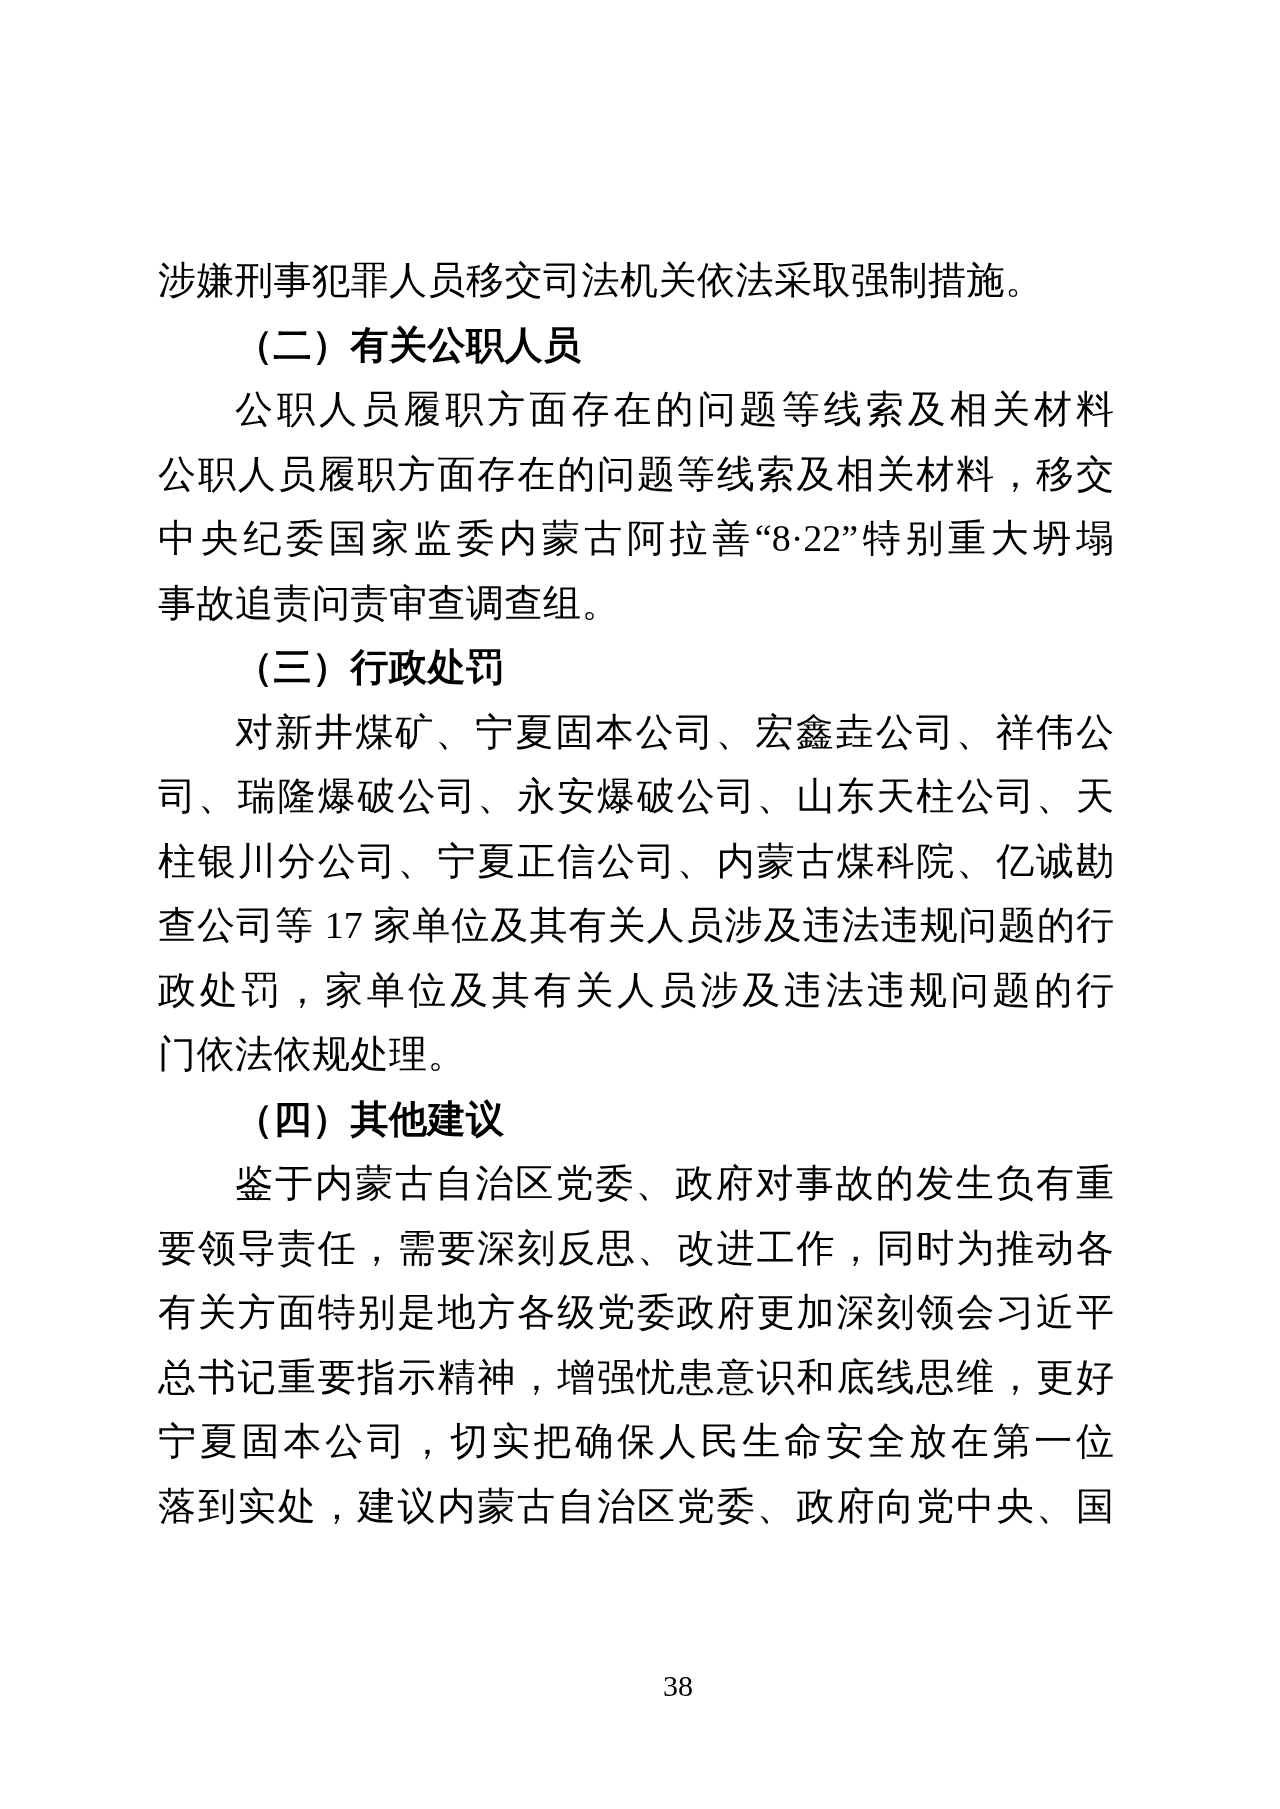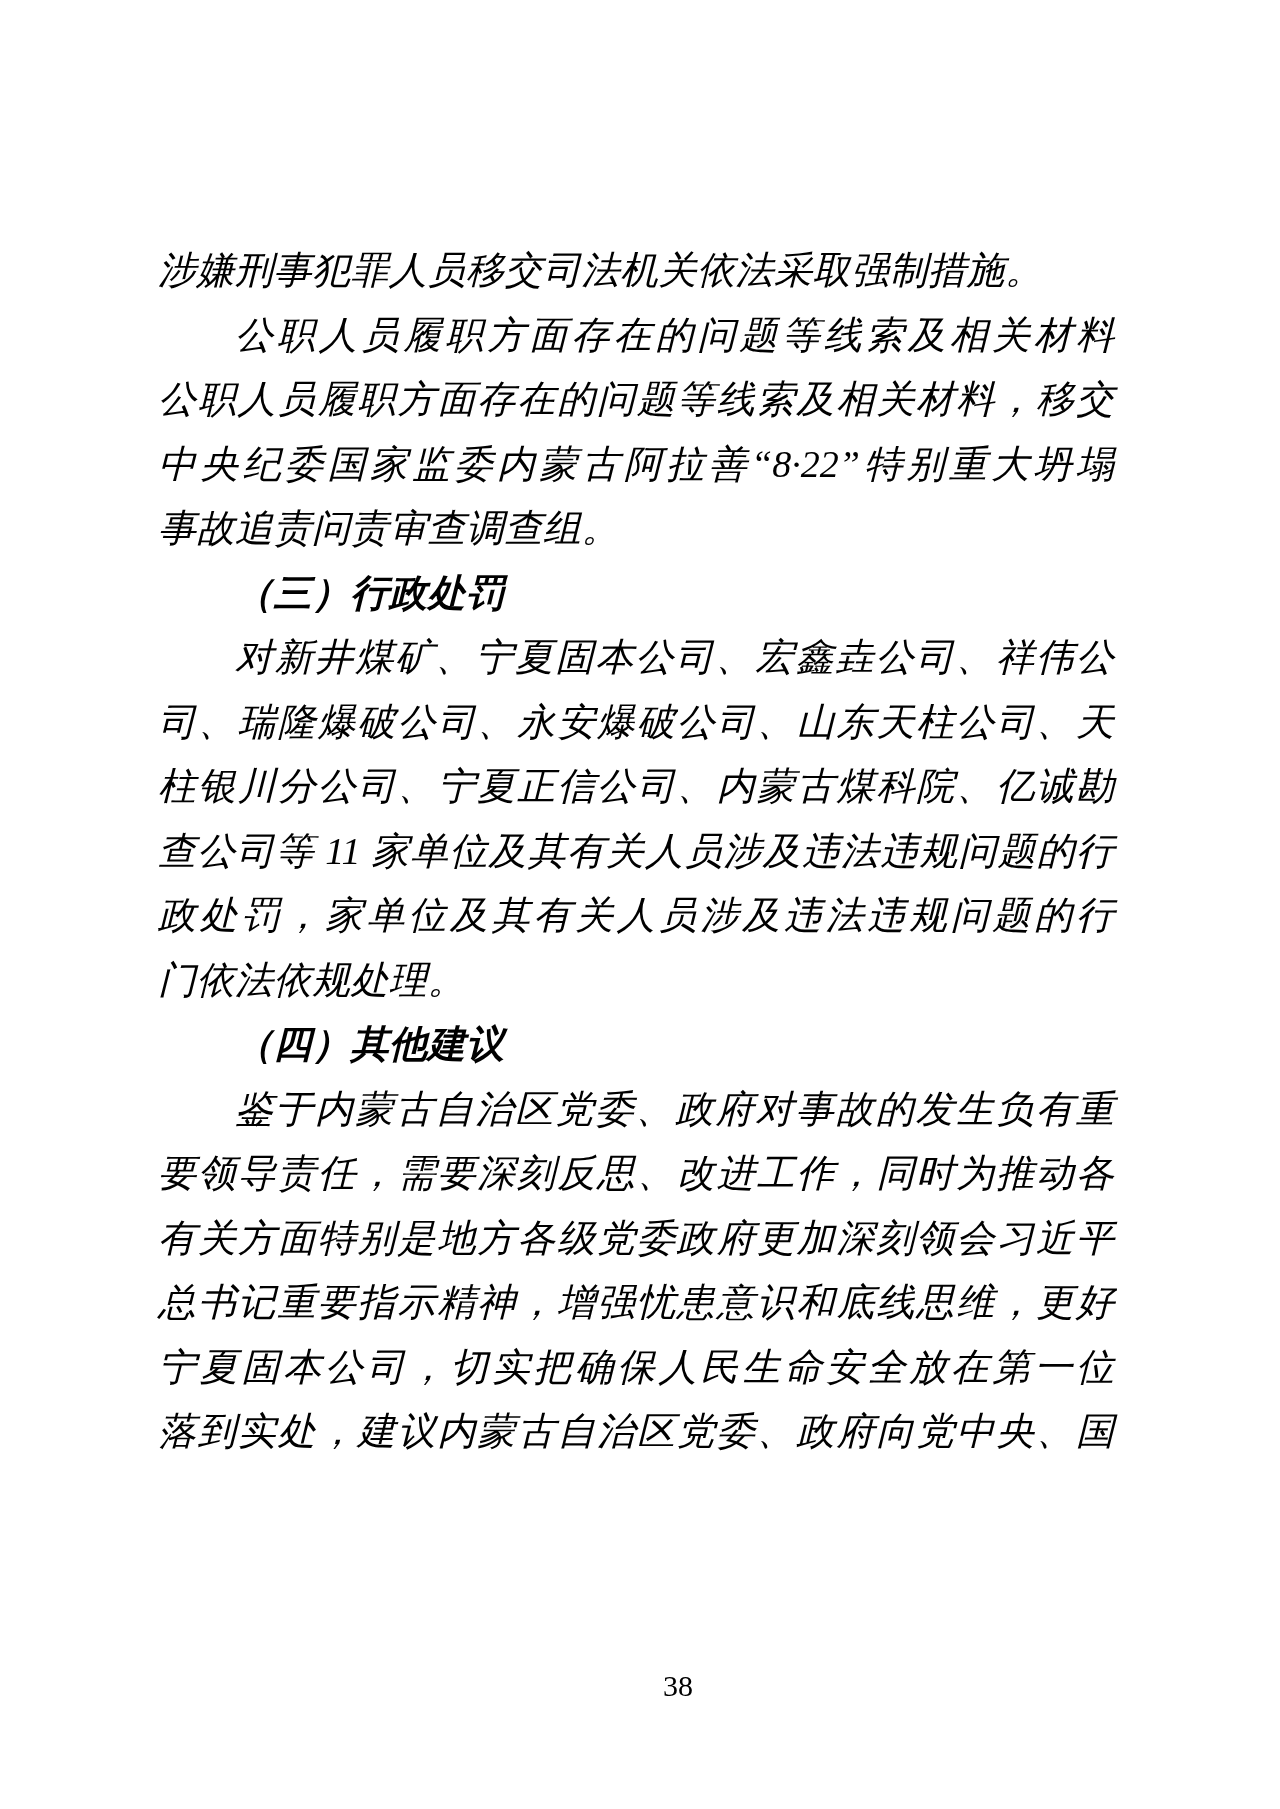--- a/index.html
+++ b/index.html
@@ -12,23 +12,22 @@
     width: 1280px;
     height: 1809px;
     background: #ffffff;
     color: #000000;
     font-family: "Liberation Serif", "DejaVu Serif", serif;
     overflow: hidden;
   }
   .body-text {
     position: absolute;
     left: 158px;
-    top: 238px;
+    top: 248px;
     width: 956px;
-    font-style: italic;
   }
   .line {
     font-size: 38px;
     line-height: 64.5px;
     letter-spacing: 0.5px;
     white-space: nowrap;
   }
   .line.indent {
     text-indent: 77px;
   }
@@ -52,29 +51,30 @@
     line-height: 36px;
     margin-left: 38px;
   }
 </style>
 </head>
 <body>
 
 <div class="page">
   <main class="body-text" id="content">
       <div class="line body">涉嫌刑事犯罪人员移交司法机关依法采取强制措施。</div>
+      <div class="line heading indent">（二）有关公职人员</div>
       <div class="line body indent justify">公职人员履职方面存在的问题等线索及相关材料</div>
       <div class="line body justify">公职人员履职方面存在的问题等线索及相关材料，移交</div>
       <div class="line body justify">中央纪委国家监委内蒙古阿拉善“8·22”特别重大坍塌</div>
       <div class="line body">事故追责问责审查调查组。</div>
       <div class="line heading indent">（三）行政处罚</div>
       <div class="line body indent justify">对新井煤矿、宁夏固本公司、宏鑫垚公司、祥伟公</div>
       <div class="line body justify">司、瑞隆爆破公司、永安爆破公司、山东天柱公司、天</div>
       <div class="line body justify">柱银川分公司、宁夏正信公司、内蒙古煤科院、亿诚勘</div>
-      <div class="line body justify">查公司等 11 家单位及其有关人员涉及违法违规问题的行</div>
+      <div class="line body justify">查公司等 17 家单位及其有关人员涉及违法违规问题的行</div>
       <div class="line body justify">政处罚，家单位及其有关人员涉及违法违规问题的行</div>
       <div class="line body">门依法依规处理。</div>
       <div class="line heading indent">（四）其他建议</div>
       <div class="line body indent justify">鉴于内蒙古自治区党委、政府对事故的发生负有重</div>
       <div class="line body justify">要领导责任，需要深刻反思、改进工作，同时为推动各</div>
       <div class="line body justify">有关方面特别是地方各级党委政府更加深刻领会习近平</div>
       <div class="line body justify">总书记重要指示精神，增强忧患意识和底线思维，更好</div>
       <div class="line body justify">宁夏固本公司，切实把确保人民生命安全放在第一位</div>
       <div class="line body justify">落到实处，建议内蒙古自治区党委、政府向党中央、国</div>
     </main>

